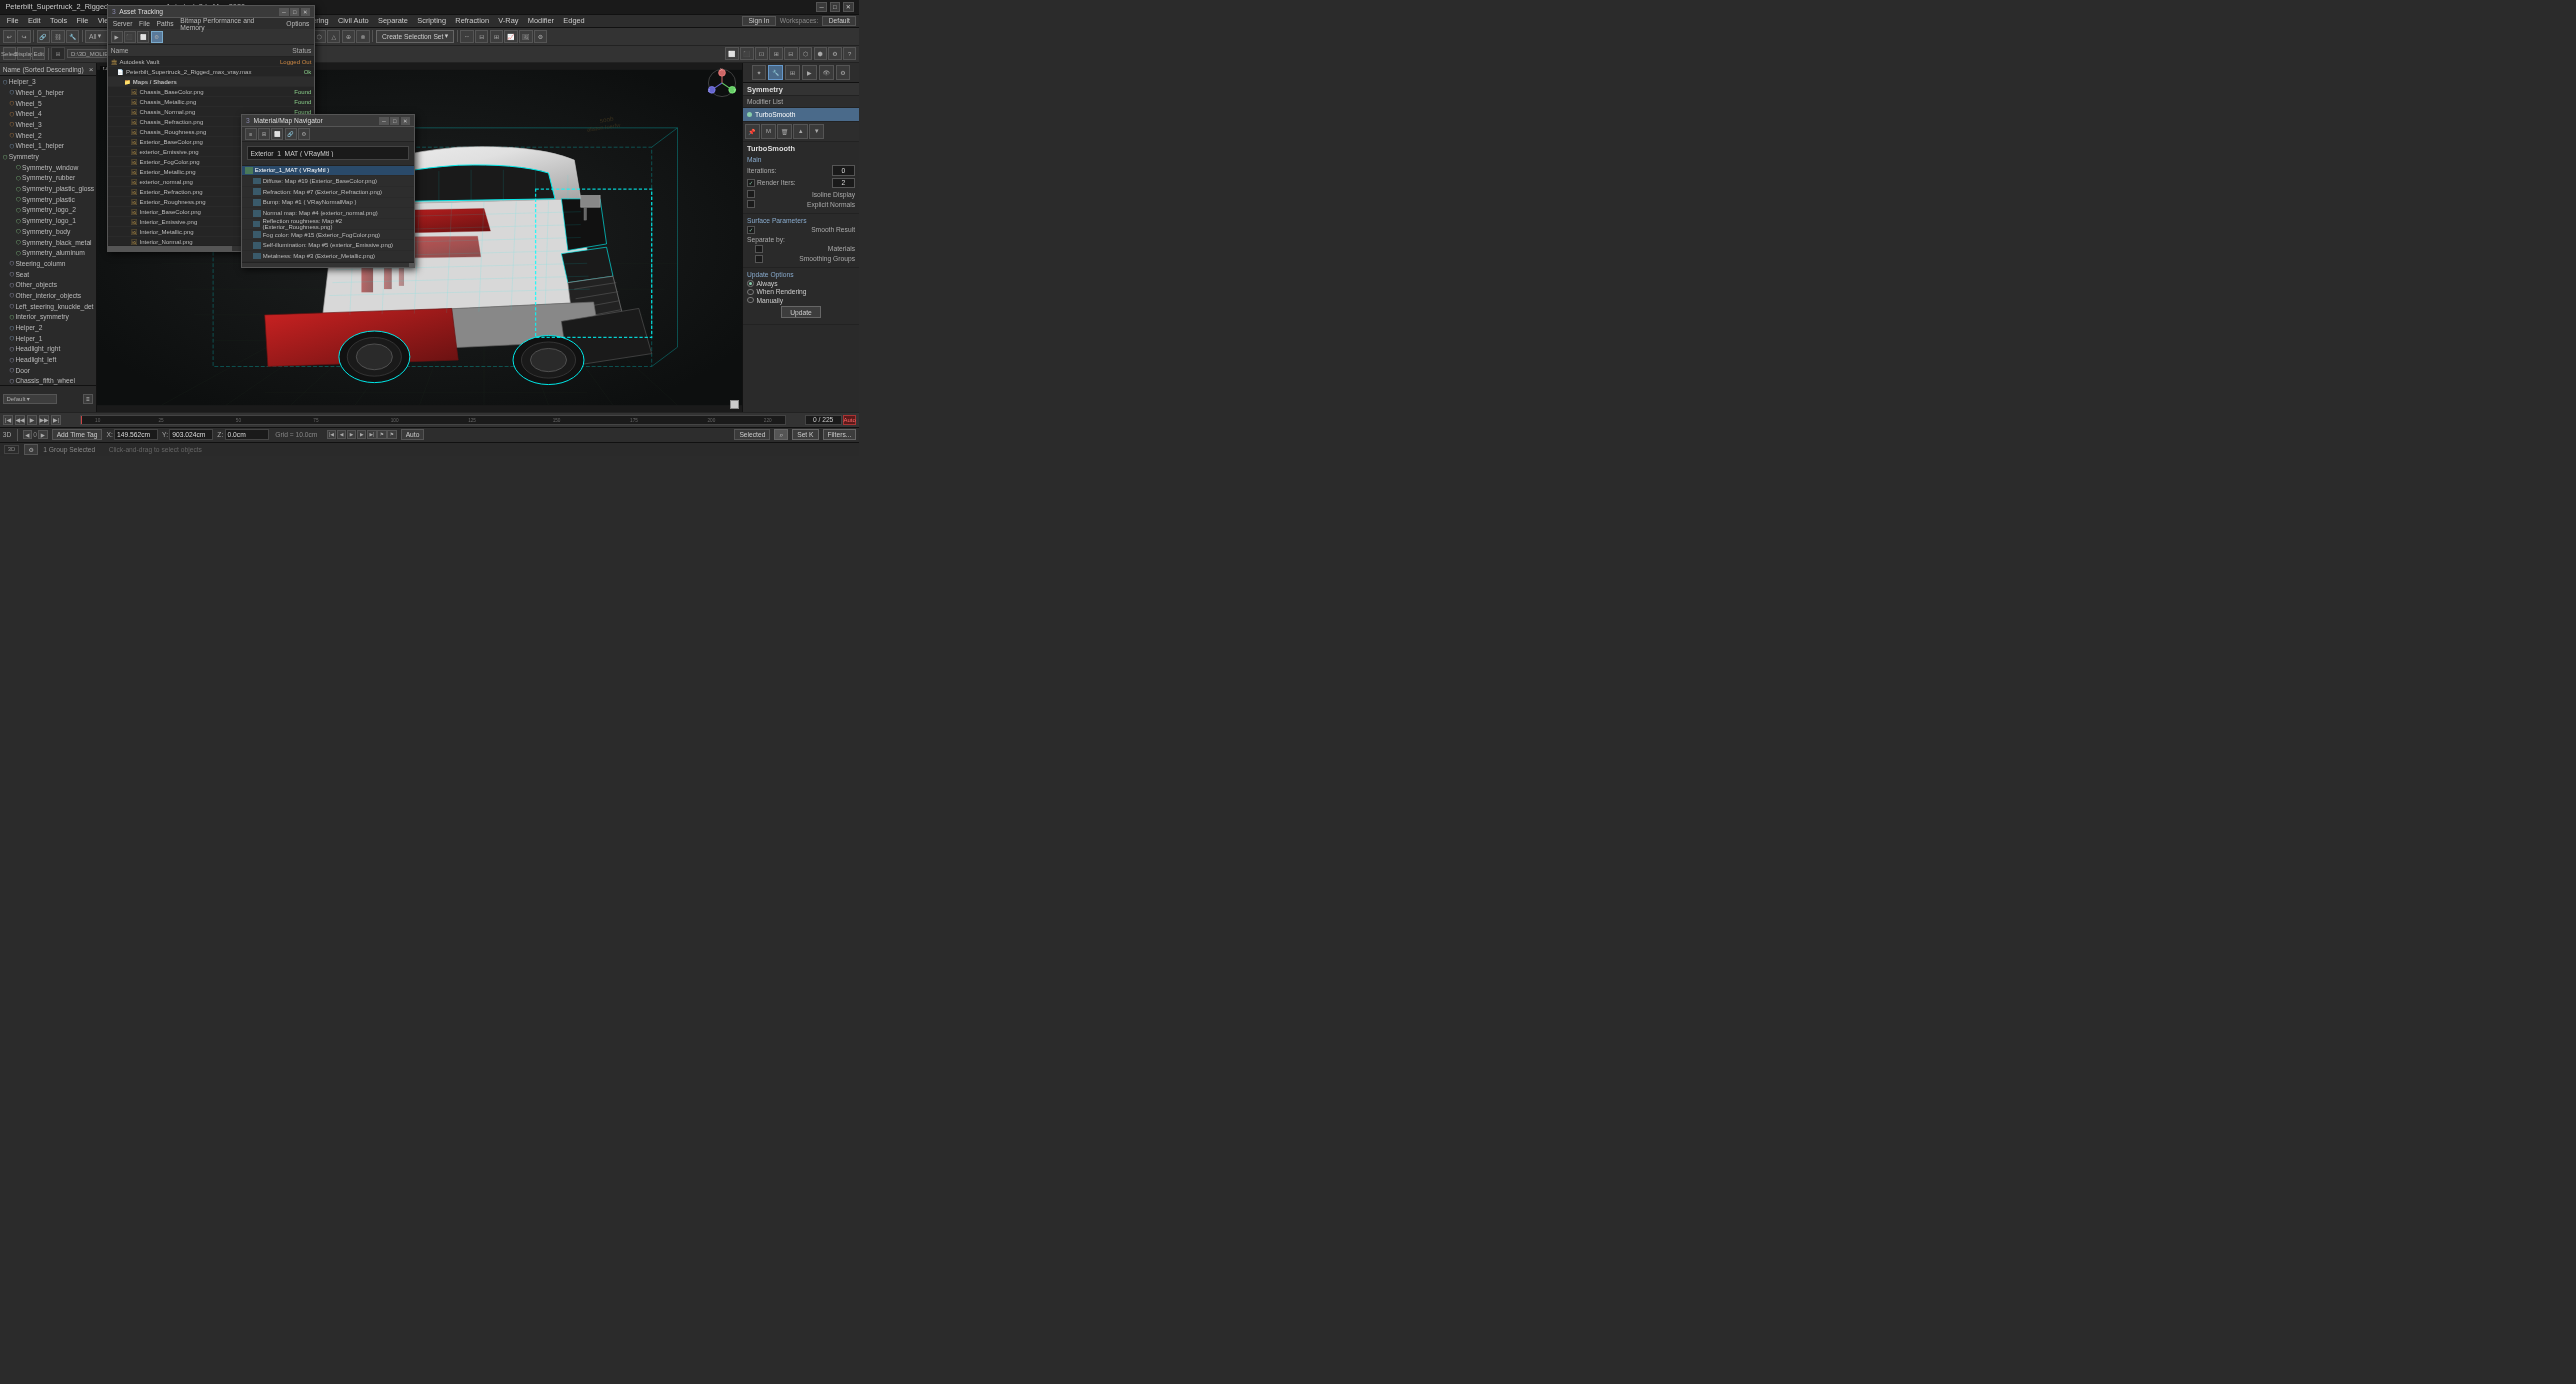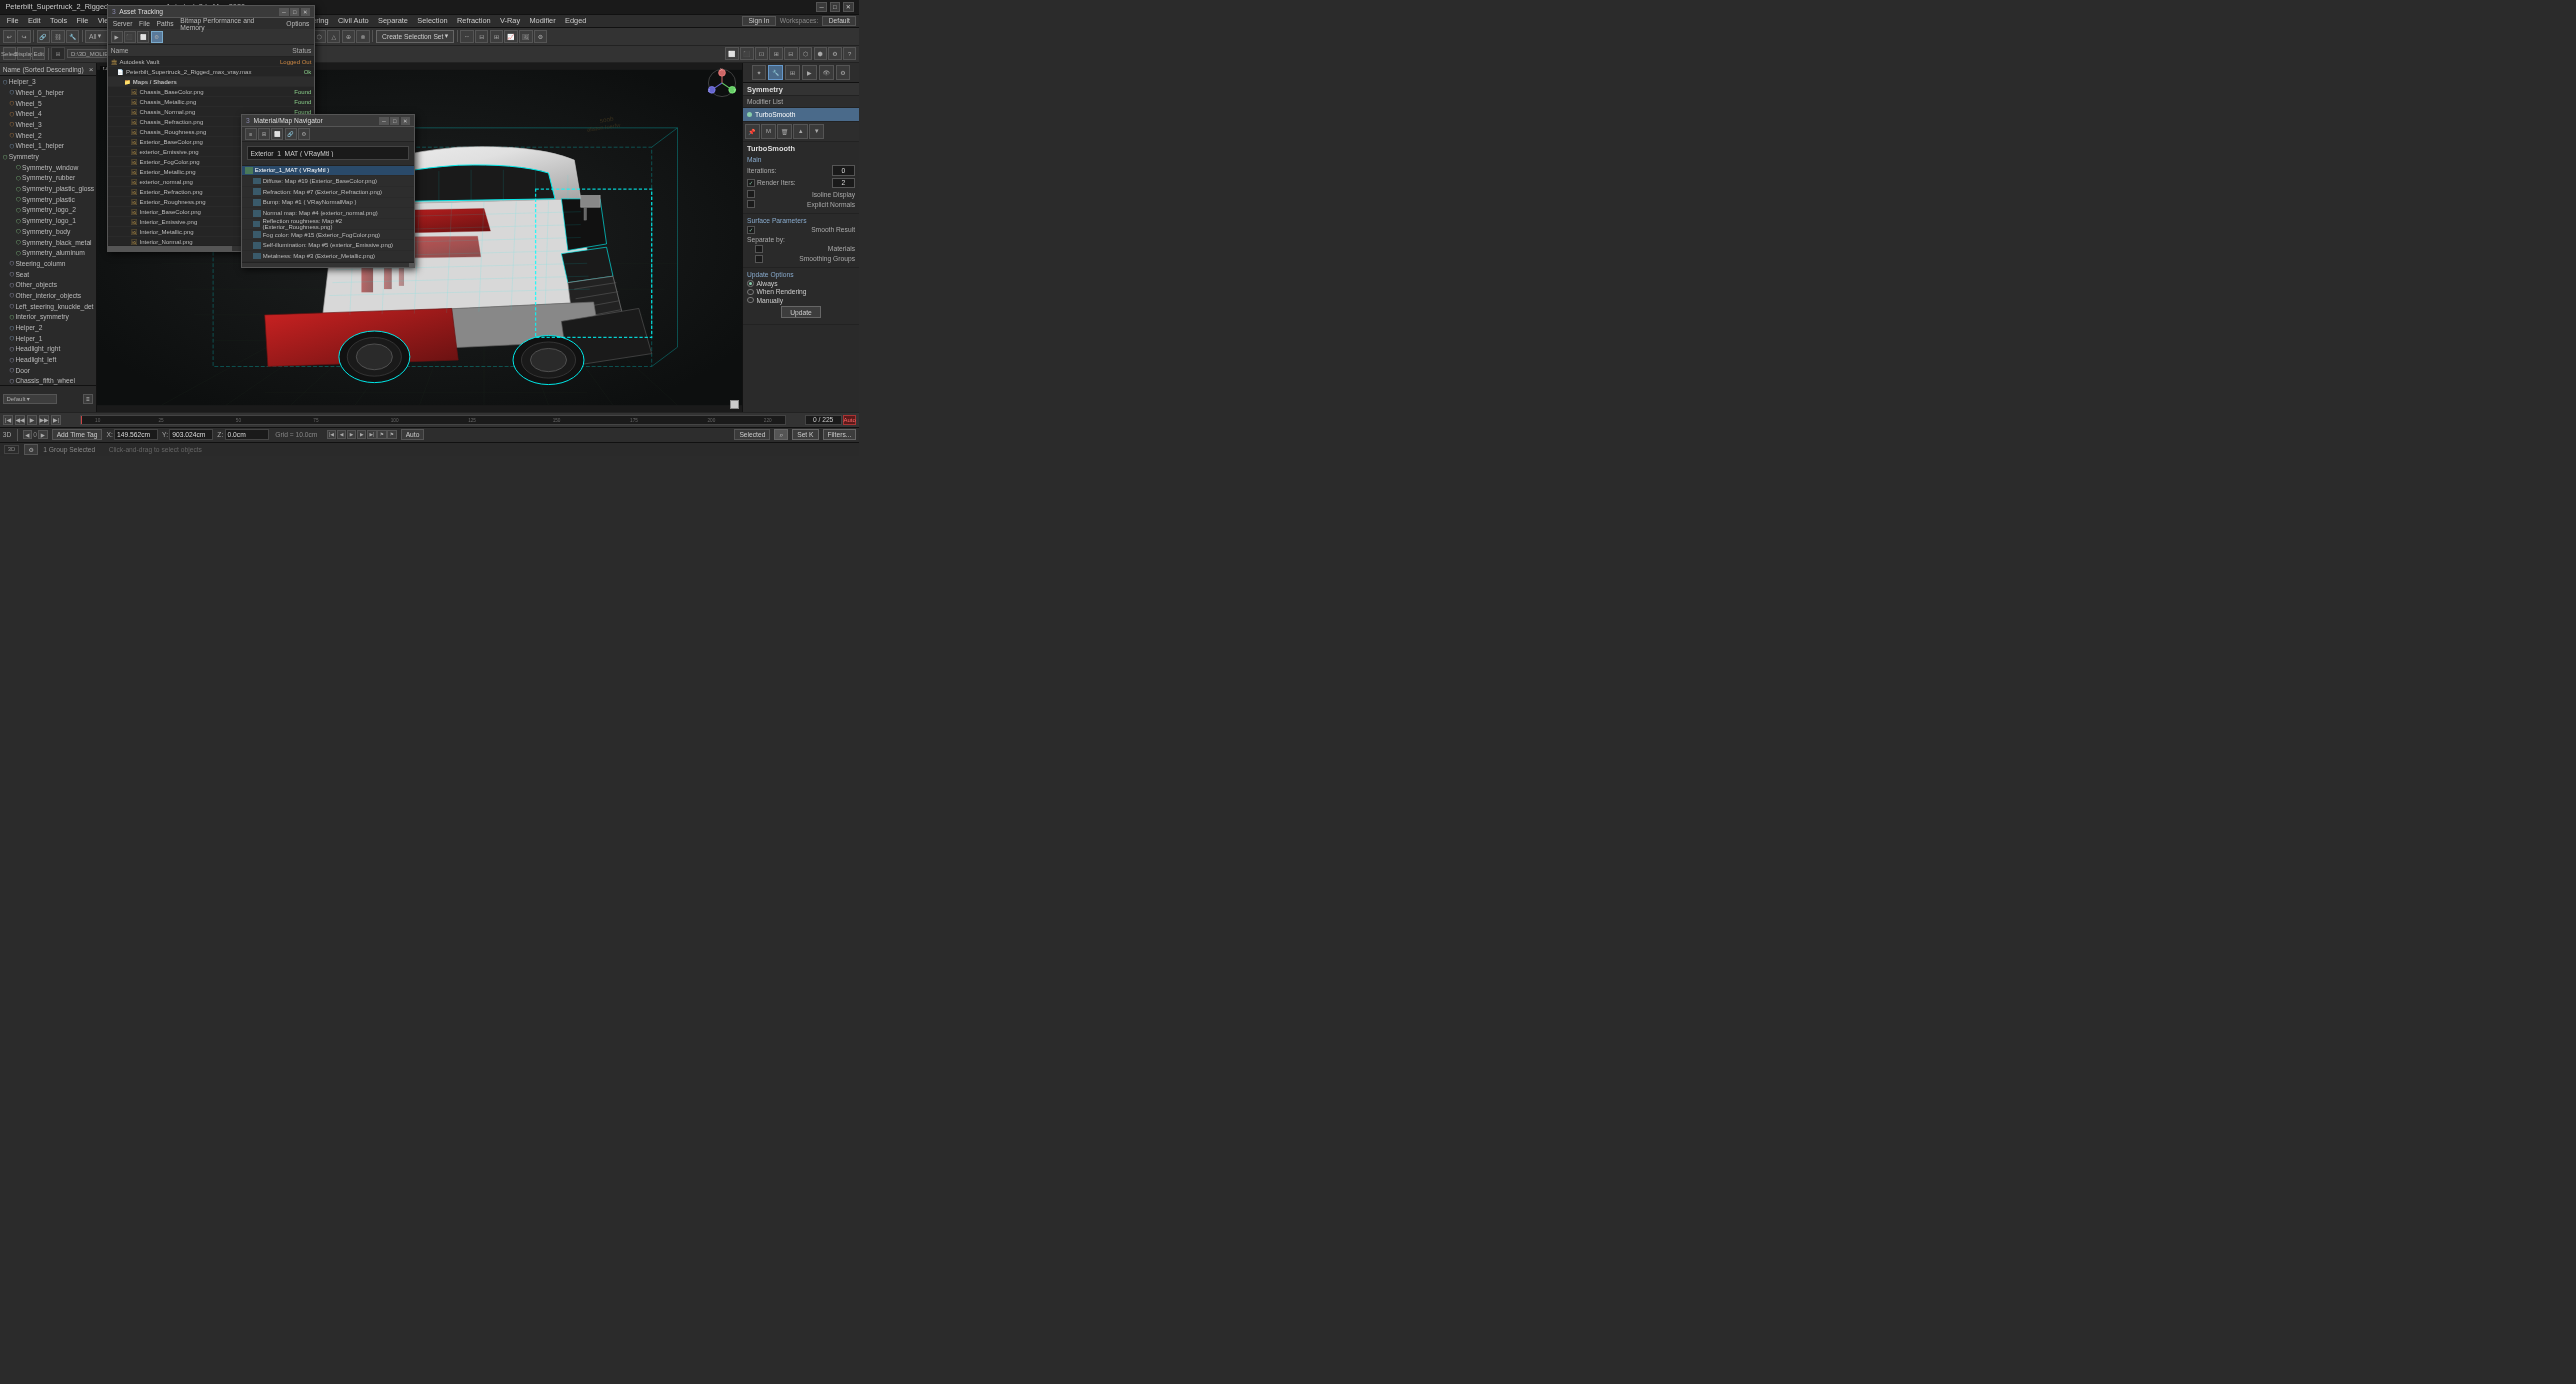--- a/index.html
+++ b/index.html
@@ -587,21 +587,21 @@
   <span class="menu-item">Tools</span>
   <span class="menu-item">File</span>
   <span class="menu-item">Views</span>
   <span class="menu-item">Create</span>
   <span class="menu-item">Modifiers</span>
   <span class="menu-item">Animation</span>
   <span class="menu-item">Graph Editors</span>
   <span class="menu-item">Rendering</span>
   <span class="menu-item">Civil Auto</span>
   <span class="menu-item">Separate</span>
-  <span class="menu-item">Selection</span>
+  <span class="menu-item">Scripting</span>
   <span class="menu-item">Refraction</span>
   <span class="menu-item">V-Ray</span>
   <span class="menu-item">Modifier</span>
   <span class="menu-item">Edged</span>
   <span style="margin-left:auto; display:flex; align-items:center; gap:4px;">
     <span style="background:#3a3a3a; border:0.7px solid #555; padding:0.7px 5.4px; font-size:6.7px; color:#ccc; cursor:pointer;">Sign In</span>
     <span style="font-size:6.7px; color:#888;">Workspaces:</span>
     <span style="background:#3a3a3a; border:0.7px solid #555; padding:0.7px 5.4px; font-size:6.7px; color:#ccc; cursor:pointer;">Default</span>
   </span>
 </div>

